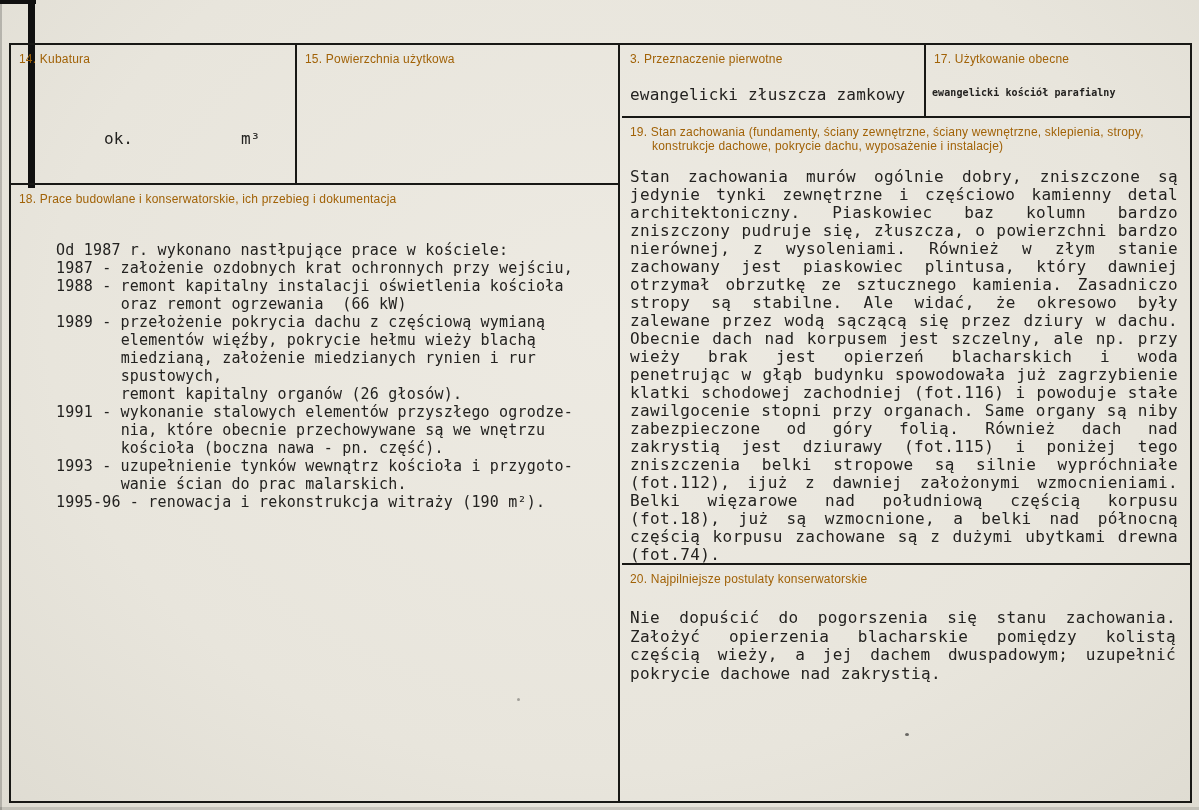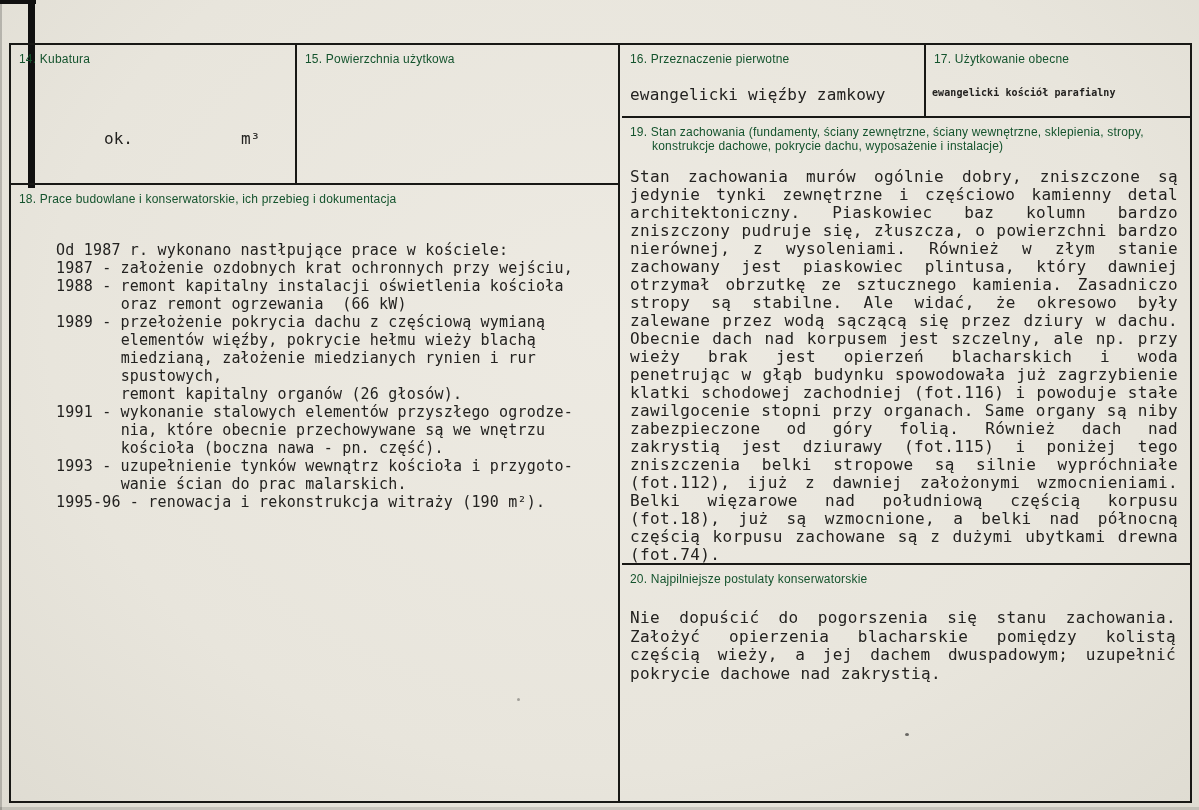--- a/index.html
+++ b/index.html
@@ -34,21 +34,21 @@
   .box18   { position:relative; height:calc(100% - 140px); }
 
   .row16 { display:flex; height:73px; border-bottom:2px solid var(--line,#181815); }
   .box16 { width:304px; border-right:2px solid var(--line,#181815); position:relative; }
   .box17 { flex:1; position:relative; }
   .box19 { height:447px; border-bottom:2px solid var(--line,#181815); position:relative; }
   .box20 { flex:1; position:relative; }
 
   
   .label {
-    font-size:12px; line-height:14px; color:#14532d; letter-spacing:.2px;
+    font-size:12px; line-height:14px; color:#a16207; letter-spacing:.2px;
     padding:7px 10px 0 8px;
   }
   .hang { padding-left:30px; text-indent:-22px; }
 
   
   .typed { font-family:"DejaVu Sans Mono", monospace; color:#232220; }
 
   .box14 .value-row { position:absolute; left:0; top:52px; width:100%; display:flex;margin-top:32px; }
   .box14 .v-ok   { margin-left:93px;  font-size:16px; }
   .box14 .v-unit { margin-left:108px; font-size:16px; }
@@ -120,22 +120,22 @@
 1993 - uzupełnienie tynków wewnątrz kościoła i przygoto-
        wanie ścian do prac malarskich.
 1995-96 - renowacja i rekonstrukcja witraży (190 m²).</div>
     </div>
   </div>
 
   <div class="col-right">
     <div class="row16">
 
       <div class="box16">
-        <div class="label">16. Przeznaczenie pierwotne</div>
-        <div class="value typed">ewangelicki więźby zamkowy</div>
+        <div class="label">3. Przeznaczenie pierwotne</div>
+        <div class="value typed">ewangelicki złuszcza zamkowy</div>
       </div>
 
       <div class="box17">
         <div class="label">17. Użytkowanie obecne</div>
         <div class="value typed">ewangelicki kościół parafialny</div>
       </div>
 
     </div>
 
     <div class="box19">

